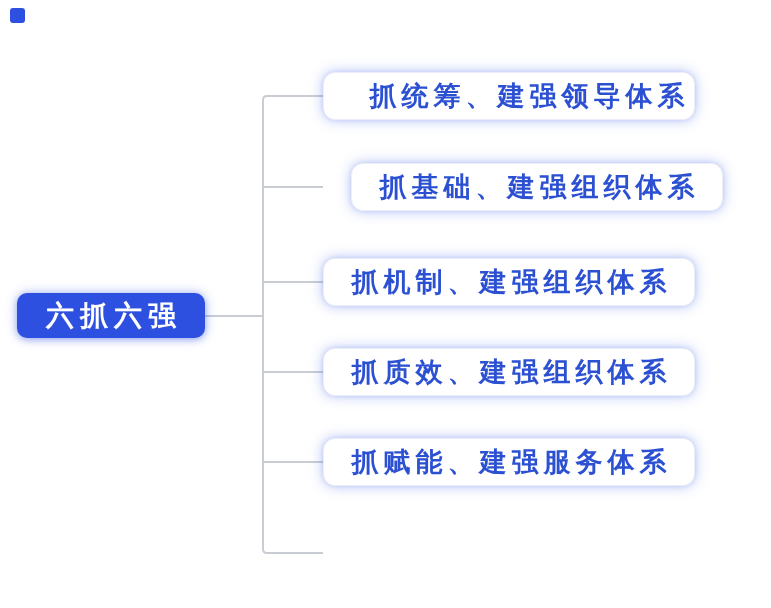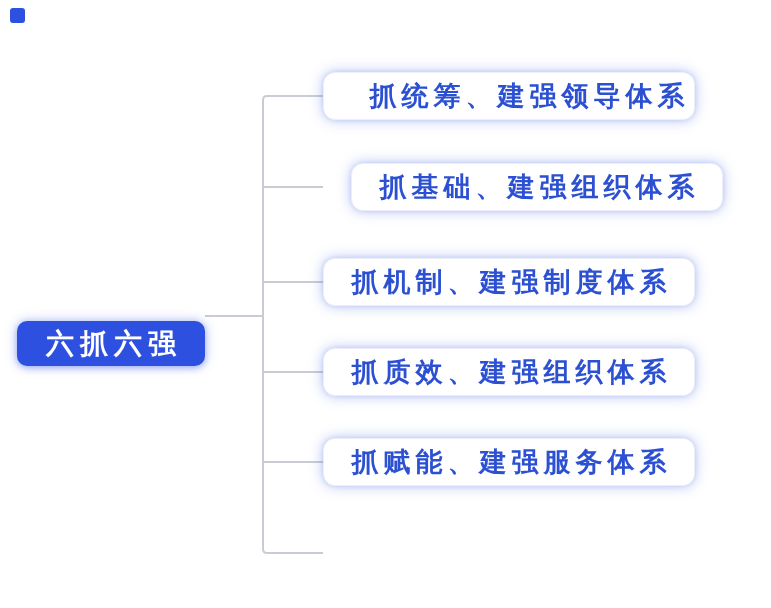--- a/index.html
+++ b/index.html
@@ -34,21 +34,20 @@
     justify-content: center;
     box-sizing: border-box;
     white-space: nowrap;
   }
   .root-node {
     left: 17px; top: 293px;
     width: 188px; height: 45px;
     background: var(--root-fill, #2d50e0);
     border-radius: 10px;
     box-shadow: 0 0 12px rgba(45, 80, 224, 0.35), 0 2px 6px rgba(45, 80, 224, 0.30);
-    margin-top: 28px;
   }
   .root-node .label {
     color: var(--root-text, #ffffff);
     font-size: 28px;
     font-weight: bold;
     letter-spacing: 6px;
     padding-left: 6px; 
   }
   .branch-node {
     left: 323px;
@@ -94,21 +93,21 @@
     <span class="label">六抓六强</span>
   </div>
 
   <div class="node branch-node b0">
     <span class="label">抓统筹、建强领导体系</span>
   </div>
   <div class="node branch-node b1">
     <span class="label">抓基础、建强组织体系</span>
   </div>
   <div class="node branch-node b2">
-    <span class="label">抓机制、建强制度体系</span>
+    <span class="label">抓机制、建强组织体系</span>
   </div>
   <div class="node branch-node b3">
     <span class="label">抓质效、建强组织体系</span>
   </div>
   <div class="node branch-node b4">
     <span class="label">抓赋能、建强服务体系</span>
   </div>
 
 </div>
 

